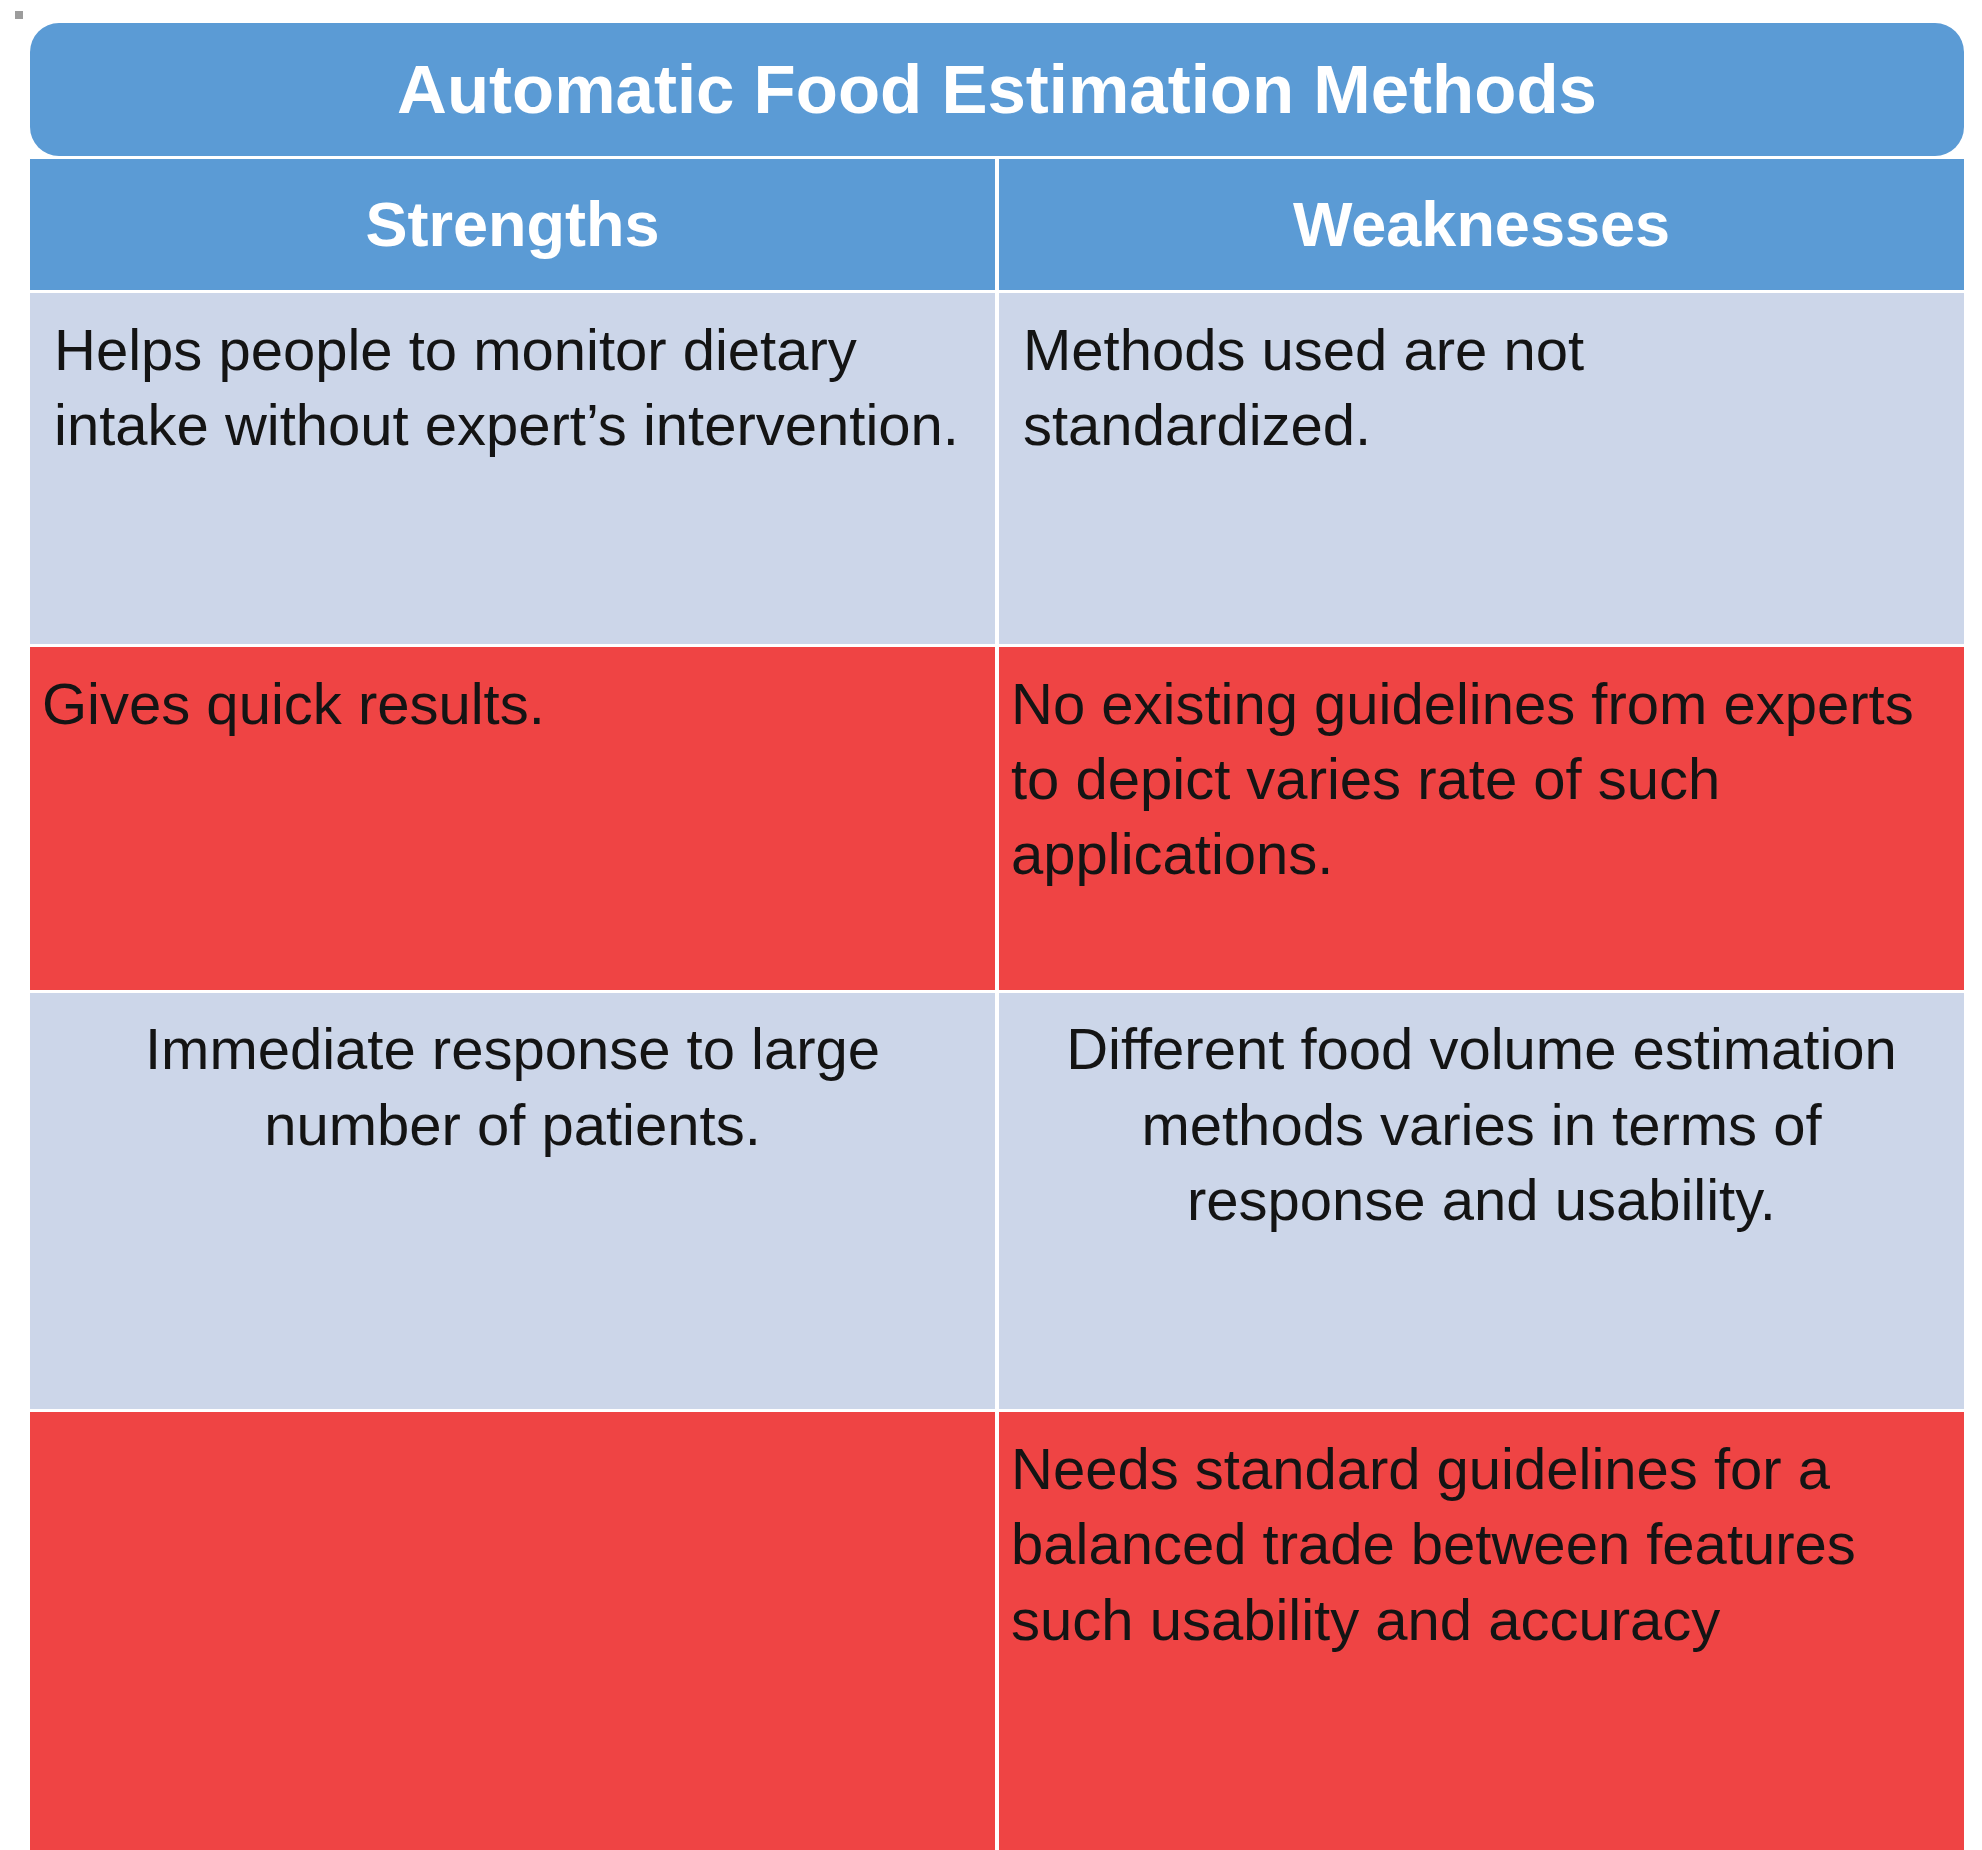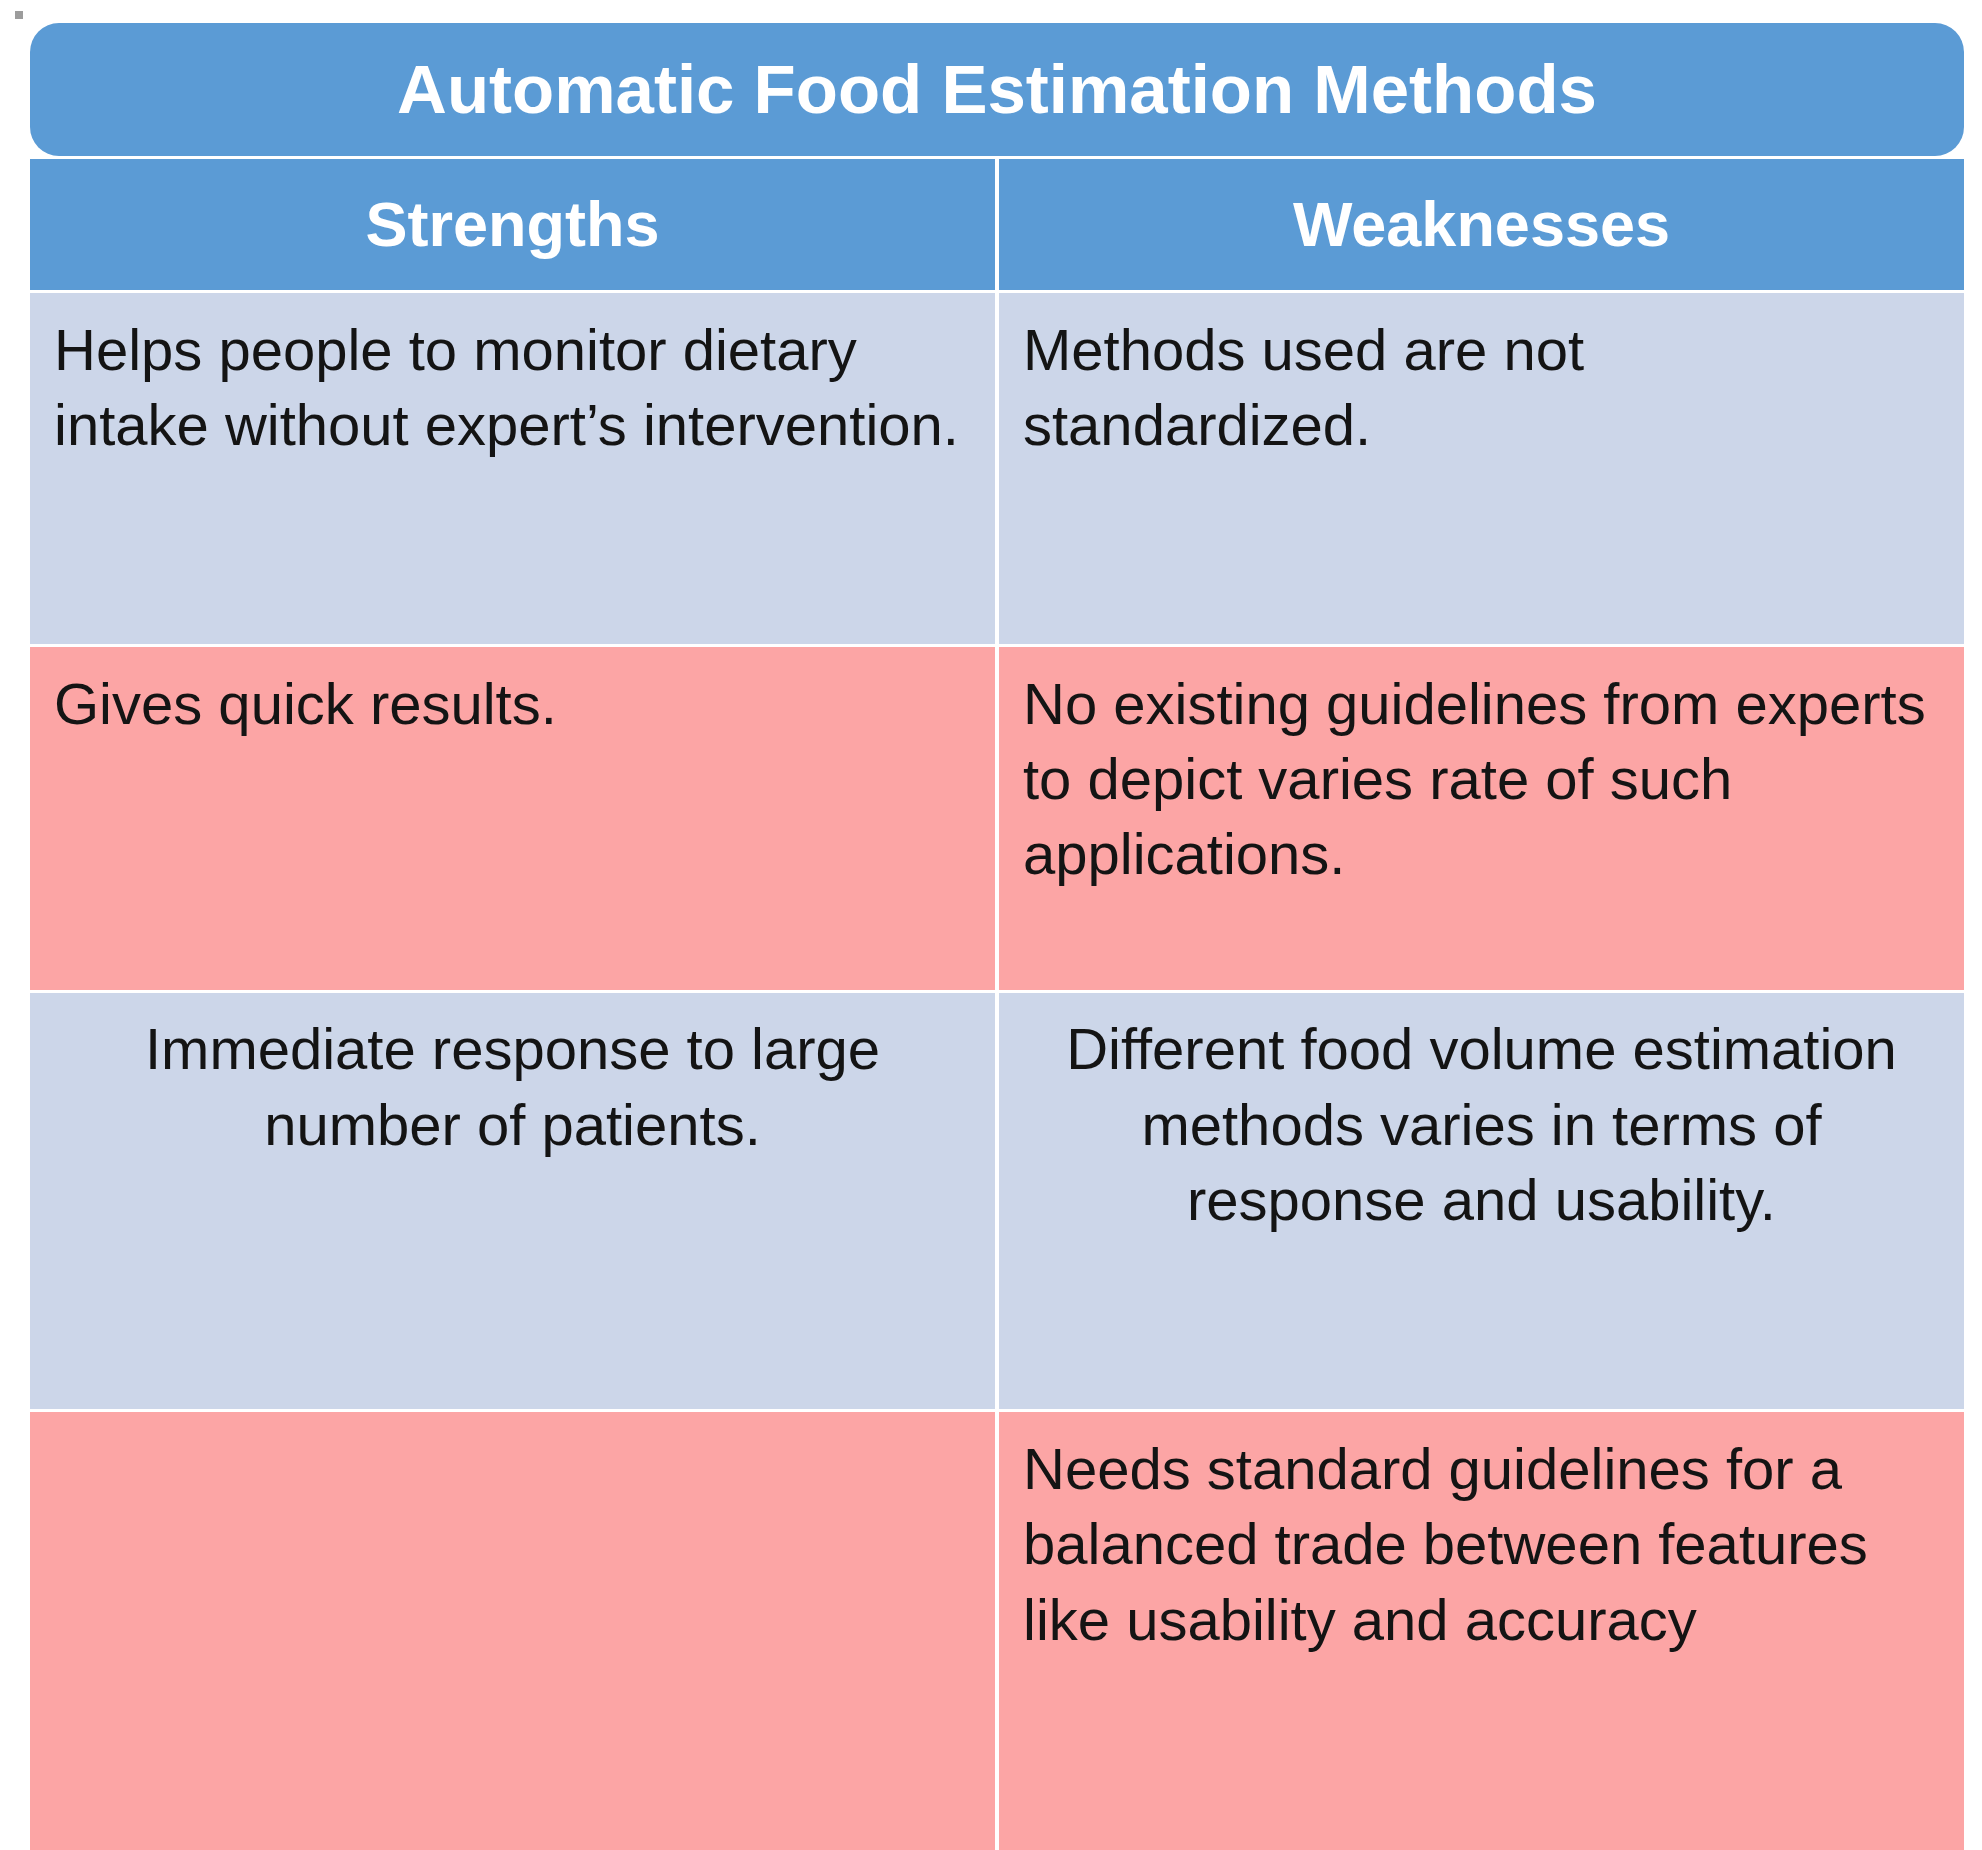--- a/index.html
+++ b/index.html
@@ -76,21 +76,21 @@
     font-weight: normal;
     font-stretch: condensed;
     line-height: 1.30;
     padding: 18.6px 24px 22px 24px;
     vertical-align: top;
     text-align: left;
     margin-left: 20px;
   }
 
   tr.body-row.shade-dark td { background: #ccd6e9; }
-  tr.body-row.shade-light td { background: #fca5a5; }
+  tr.body-row.shade-light td { background: #ef4444; padding-left: 12px; }
 
   tr.row-1 td { height: 310px; }
   tr.row-2 td { height: 302px; }
   tr.row-3 td { height: 376px; text-align: center; }
   tr.row-4 td { height: 423px; }
 
   col.col-left  { width: 965px; }
   col.col-right { width: 965px; }
 
   .cell-text { display: block; }
@@ -141,19 +141,19 @@
         <td>
           <span class="cell-text">Different food volume estimation methods varies in terms of response and usability.</span>
         </td>
       </tr>
 
       <tr class="body-row shade-light row-4">
         <td>
           <span class="cell-text"></span>
         </td>
         <td>
-          <span class="cell-text">Needs standard guidelines for a balanced trade between features like usability and accuracy</span>
+          <span class="cell-text">Needs standard guidelines for a balanced trade between features such usability and accuracy</span>
         </td>
       </tr>
     </tbody>
   </table>
 </div>
 
 
 </body></html>

